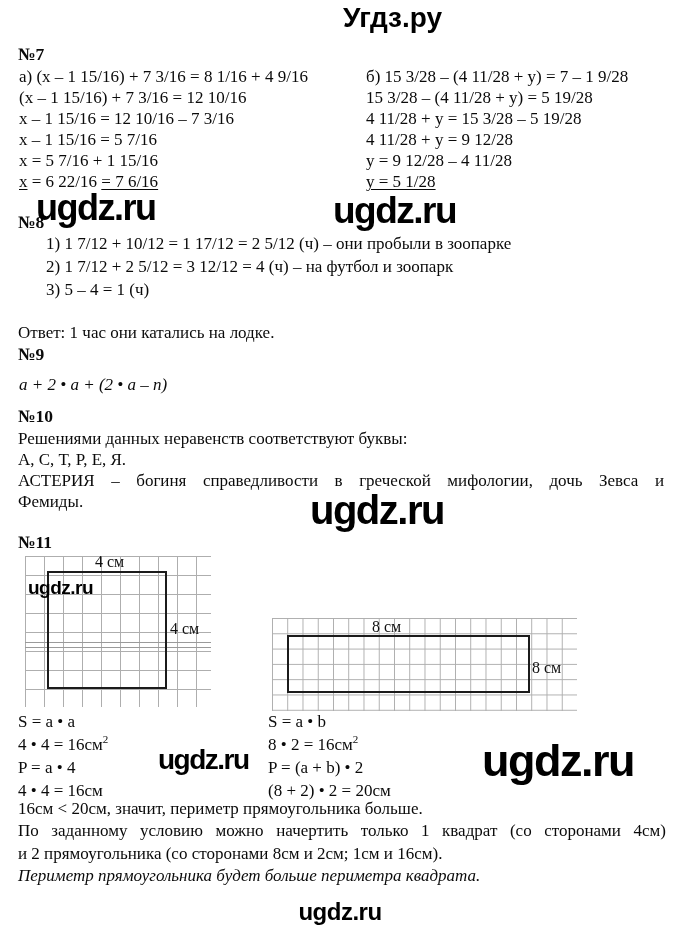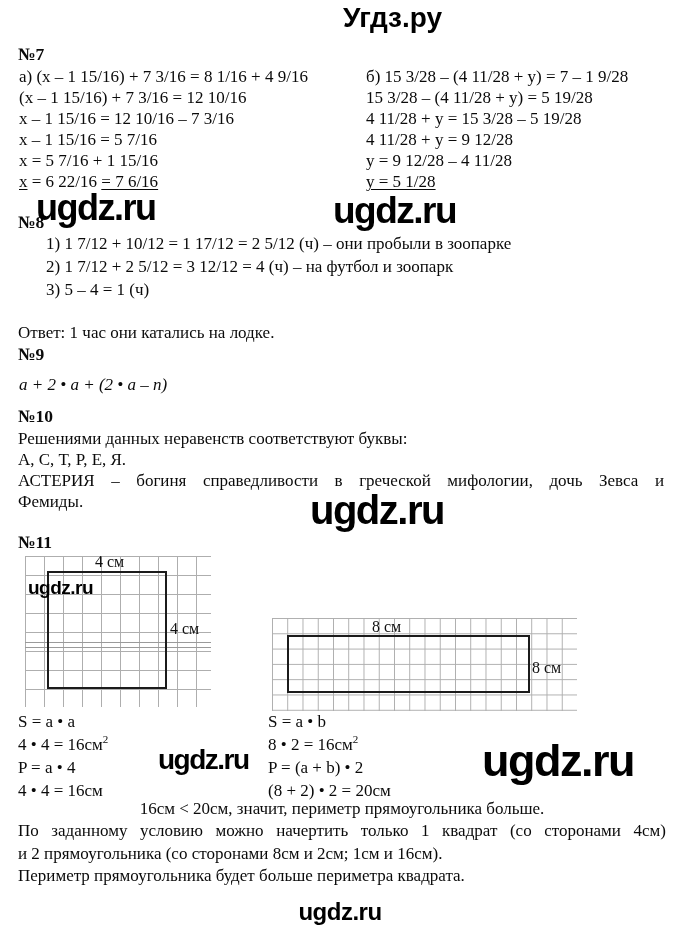--- a/index.html
+++ b/index.html
@@ -105,21 +105,21 @@
     <div class="line">S = a • b</div>
     <div class="line"><span>8 • 2 = 16см</span><sup>2</sup></div>
     <div class="line">P = (a + b) • 2</div>
     <div class="line">(8 + 2) • 2 = 20см</div>
   </div>
 
   <div class="wm" style="left:158px;top:746px;font-size:28px;">ugdz.ru</div>
   <div class="wm" style="left:482px;top:738px;font-size:45px;">ugdz.ru</div>
 
   <div class="abs" style="left:18px;top:798px;width:648px;line-height:22.4px;">
-    <div class="line" style="line-height:22.4px;text-align:center;">16см &lt; 20см, значит, периметр прямоугольника больше.</div>
+    <div class="line" style="line-height:22.4px;">16см &lt; 20см, значит, периметр прямоугольника больше.</div>
     <div class="line just" style="line-height:22.4px;">По заданному условию можно начертить только 1 квадрат (со сторонами 4см)</div>
     <div class="line" style="line-height:22.4px;">и 2 прямоугольника (со сторонами 8см и 2см; 1см и 16см).</div>
-    <div class="line" style="line-height:22.4px;">Периметр прямоугольника будет больше периметра квадрата.</div>
+    <div class="line" style="line-height:22.4px;font-style:italic;">Периметр прямоугольника будет больше периметра квадрата.</div>
   </div>
 
   <div class="wm footer-wm" style="top:900px;font-size:24px;">ugdz.ru</div>
 
 </div>
 
 </body></html>

